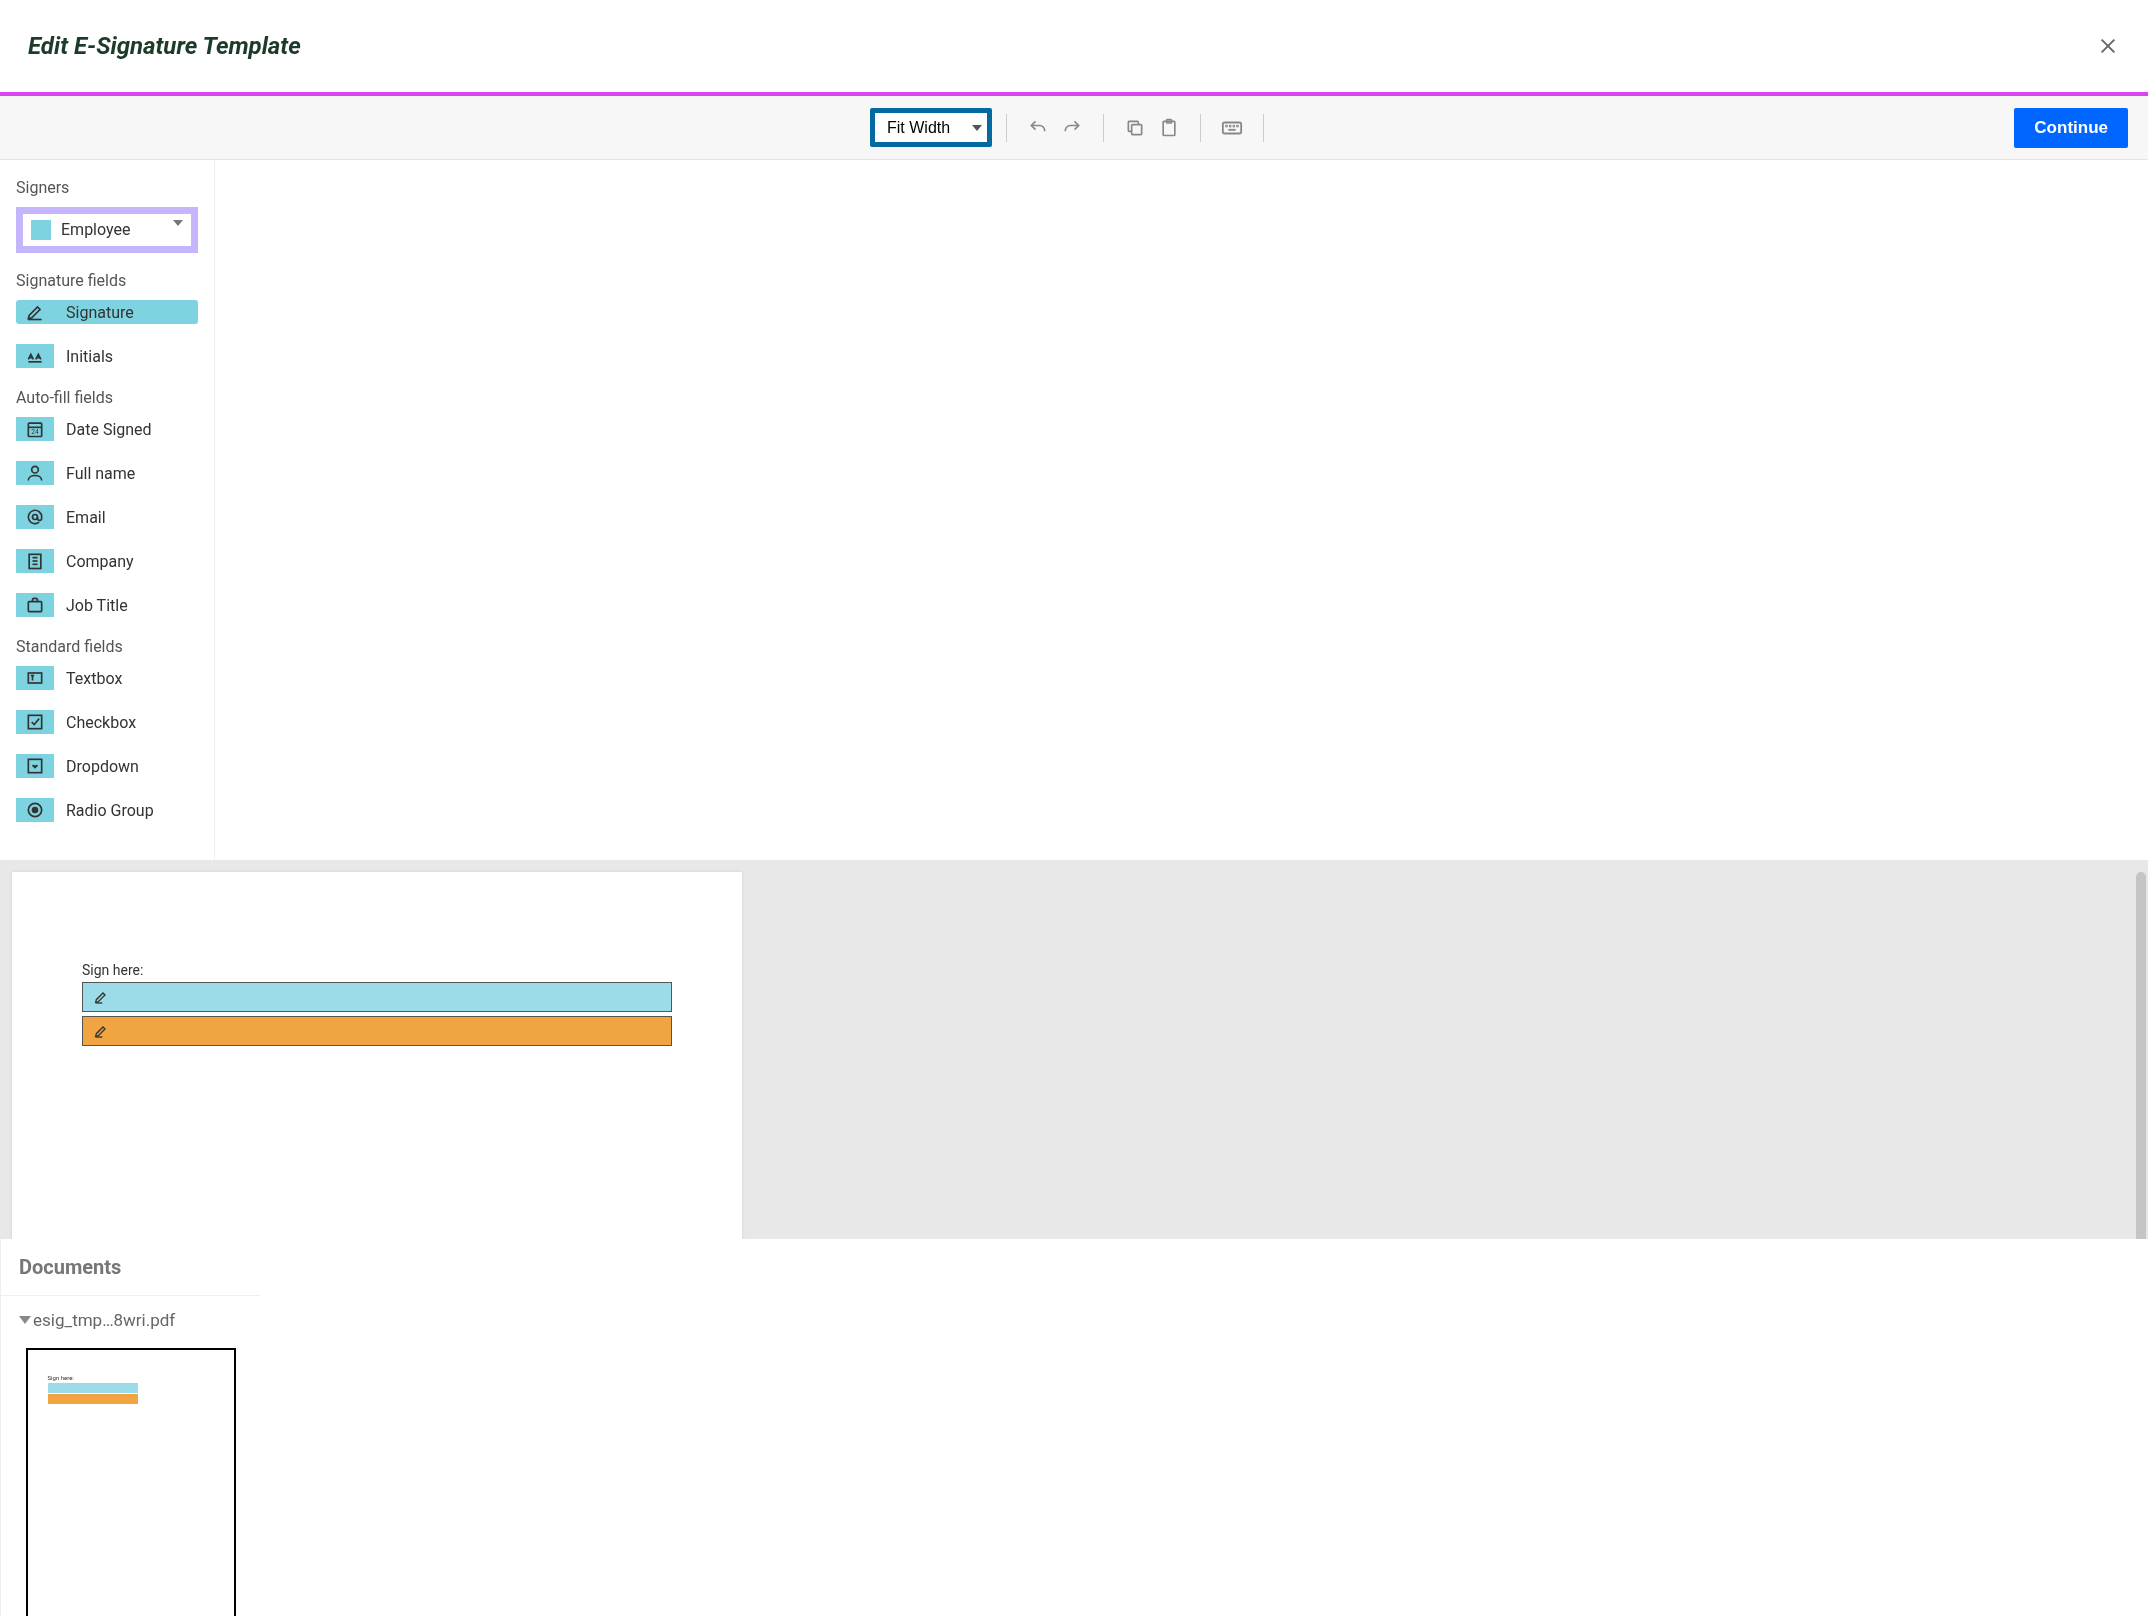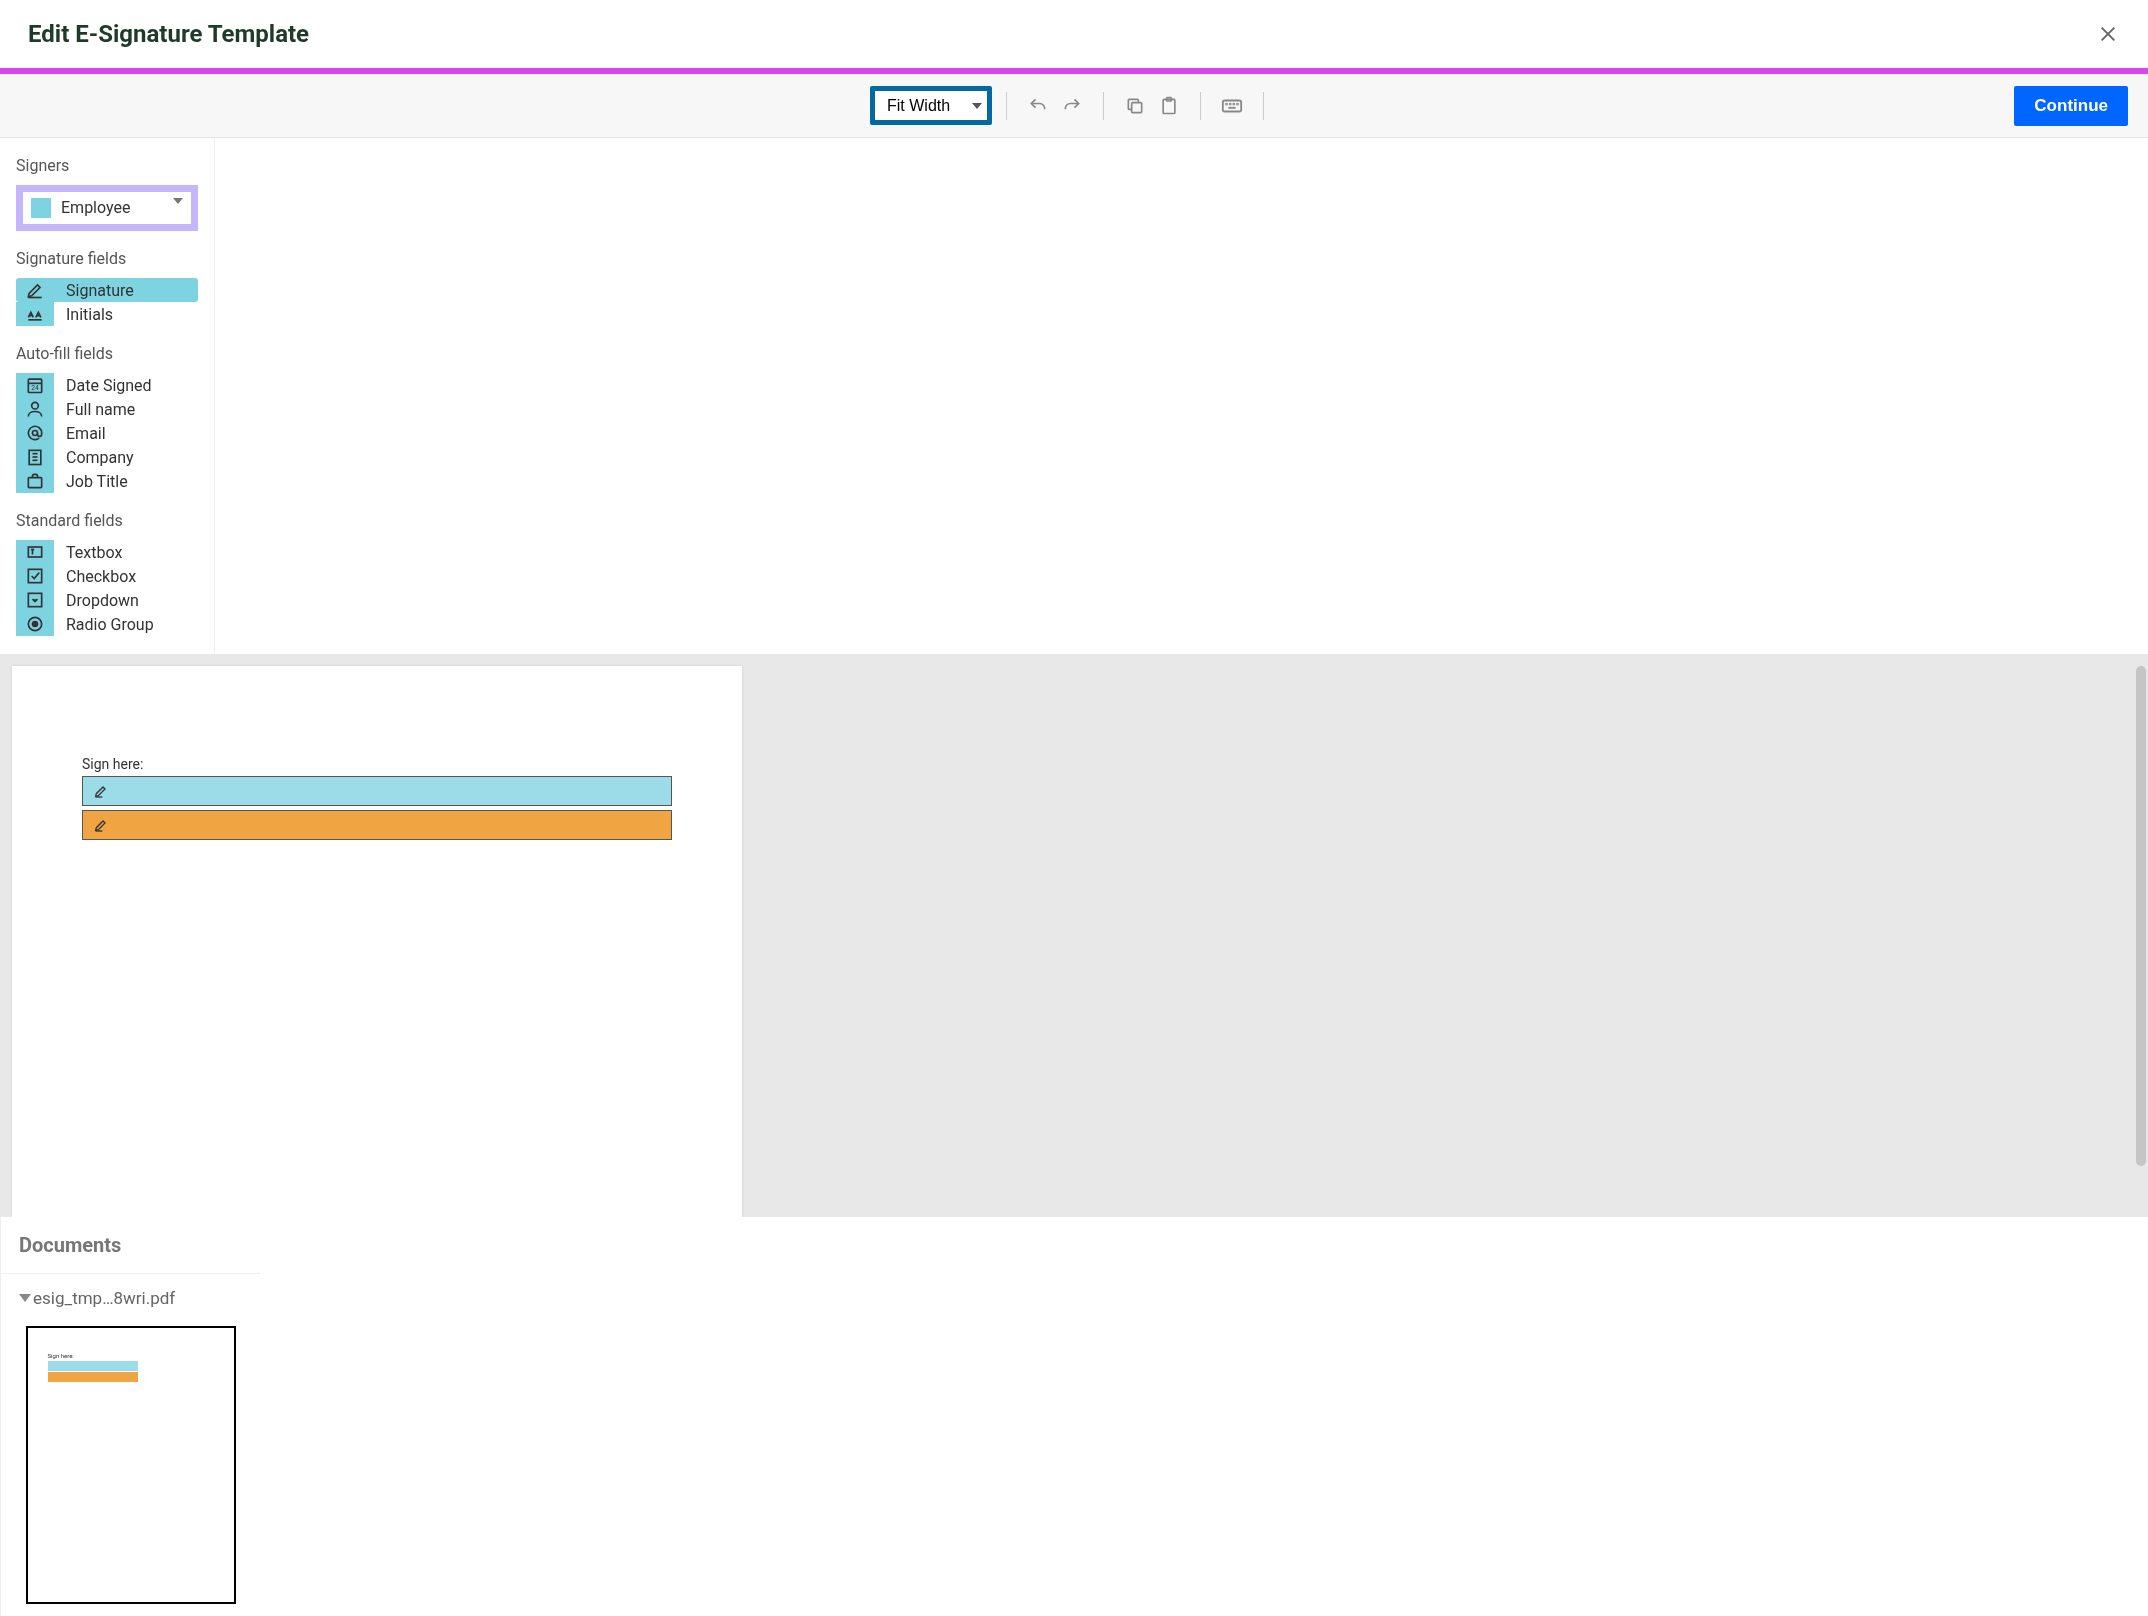--- a/index.html
+++ b/index.html
@@ -1,18 +1,18 @@
 <!DOCTYPE html>
 <html><head>
 <meta charset="utf-8">
 <style>
 * { box-sizing: border-box; margin: 0; padding: 0; }
 body { font-family: -apple-system, BlinkMacSystemFont, "Segoe UI", Roboto, sans-serif; background: #fff; color: #333; }
 
-.header { display: flex; align-items: center; justify-content: space-between; padding: 20px 28px; border-bottom: 6px solid #d946ef; }
+.header { display: flex; align-items: center; justify-content: space-between; padding: 32px 28px; border-bottom: 4px solid #d946ef; font-style: italic; }
 .header h1 { font-size: 24px; font-weight: 700; color: #1d3b2a; }
 .close-btn { width: 24px; height: 24px; cursor: pointer; position: relative; }
 .close-btn::before, .close-btn::after { content:''; position:absolute; left:50%; top:50%; width:18px; height:2px; background:#666; }
 .close-btn::before { transform: translate(-50%,-50%) rotate(45deg); }
 .close-btn::after { transform: translate(-50%,-50%) rotate(-45deg); }
 
 .toolbar { display:flex; align-items:center; justify-content:center; padding:12px 20px; background:#f7f7f7; border-bottom:1px solid #e5e5e5; position:relative; }
 .zoom-select { appearance:none; border:5px solid #0369a1; background:#fff; padding:6px 36px 6px 12px; font-size:16px; border-radius:2px; position:relative; }
 .zoom-wrap { position:relative; }
 .zoom-wrap::after { content:''; position:absolute; right:10px; top:50%; transform:translateY(-50%); border-left:5px solid transparent; border-right:5px solid transparent; border-top:6px solid #555; pointer-events:none; }
@@ -24,21 +24,21 @@
 
 .left-panel { width:215px; border-right:1px solid #eee; padding:18px 16px; overflow:auto; }
 .section-label { font-size:16px; color:#555; margin-bottom:10px; margin-top:18px; }
 .section-label:first-child { margin-top:0; }
 
 .signer-select { display:flex; align-items:flex-start; border:7px solid #c4b5fd; padding:6px 8px; cursor:pointer; position:relative; }
 .signer-swatch { width:20px; height:20px; background:#7dd3e0; margin-right:10px; }
 .signer-select span { flex:1; font-size:16px; }
 .signer-select::after { content:''; border-left:5px solid transparent; border-right:5px solid transparent; border-top:6px solid #777; }
 
-.field-btn { display:flex; align-items:center; cursor:pointer; padding:0; margin-bottom:0; }
+.field-btn { display:flex; align-items:center; cursor:pointer; padding:0; margin-bottom:20px; }
 .field-btn.active { background:#7dd3e0; border-radius:3px; padding-right:12px; }
 .field-icon { width:38px; height:24px; background:#7dd3e0; display:flex; align-items:center; justify-content:center; margin-right:12px; flex-shrink:0; }
 .field-btn.active .field-icon { background:transparent; }
 .field-btn span { font-size:16px; color:#333; }
 
 .canvas-area { flex:1; background:#e8e8e8; padding:12px; overflow:auto; position:relative; }
 .page { background:#fff; width:100%; max-width:730px; min-height:860px; margin:0; padding:90px 70px; position:relative; box-shadow:0 0 3px rgba(0,0,0,0.1); }
 .page-label { font-size:14px; color:#333; margin-bottom:4px; }
 .sig-field { height:30px; border:1px solid #555; display:flex; align-items:center; padding:0 10px; margin-bottom:4px; }
 .sig-field.blue { background:#9cdce8; }

